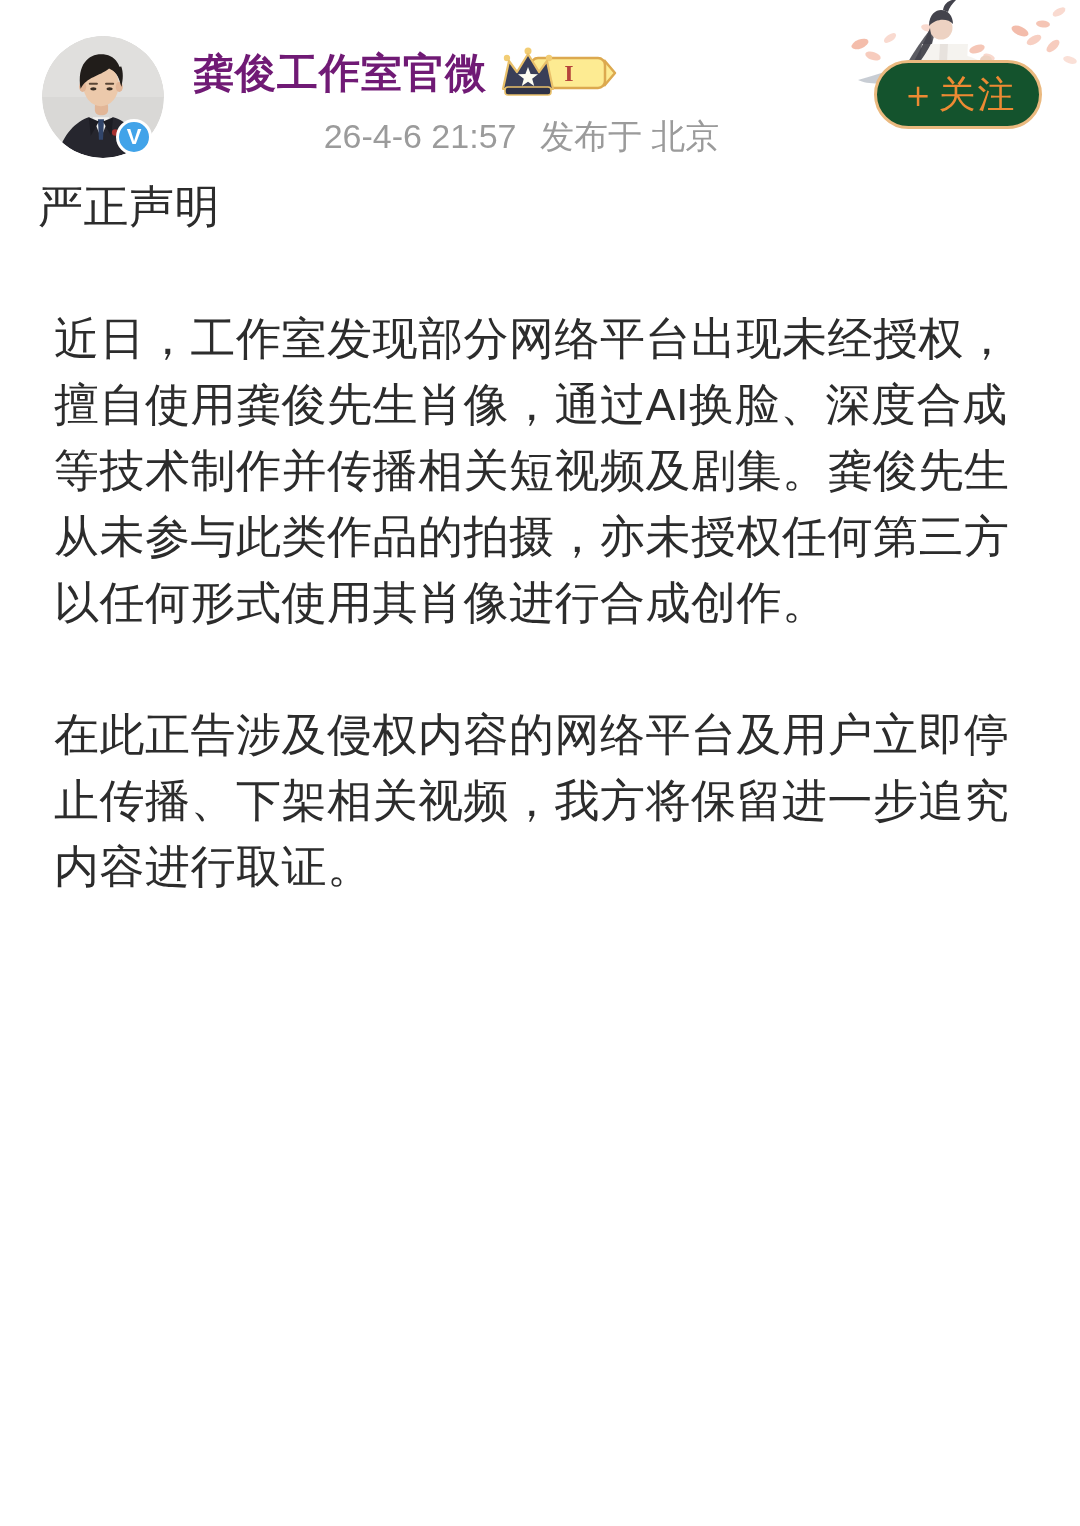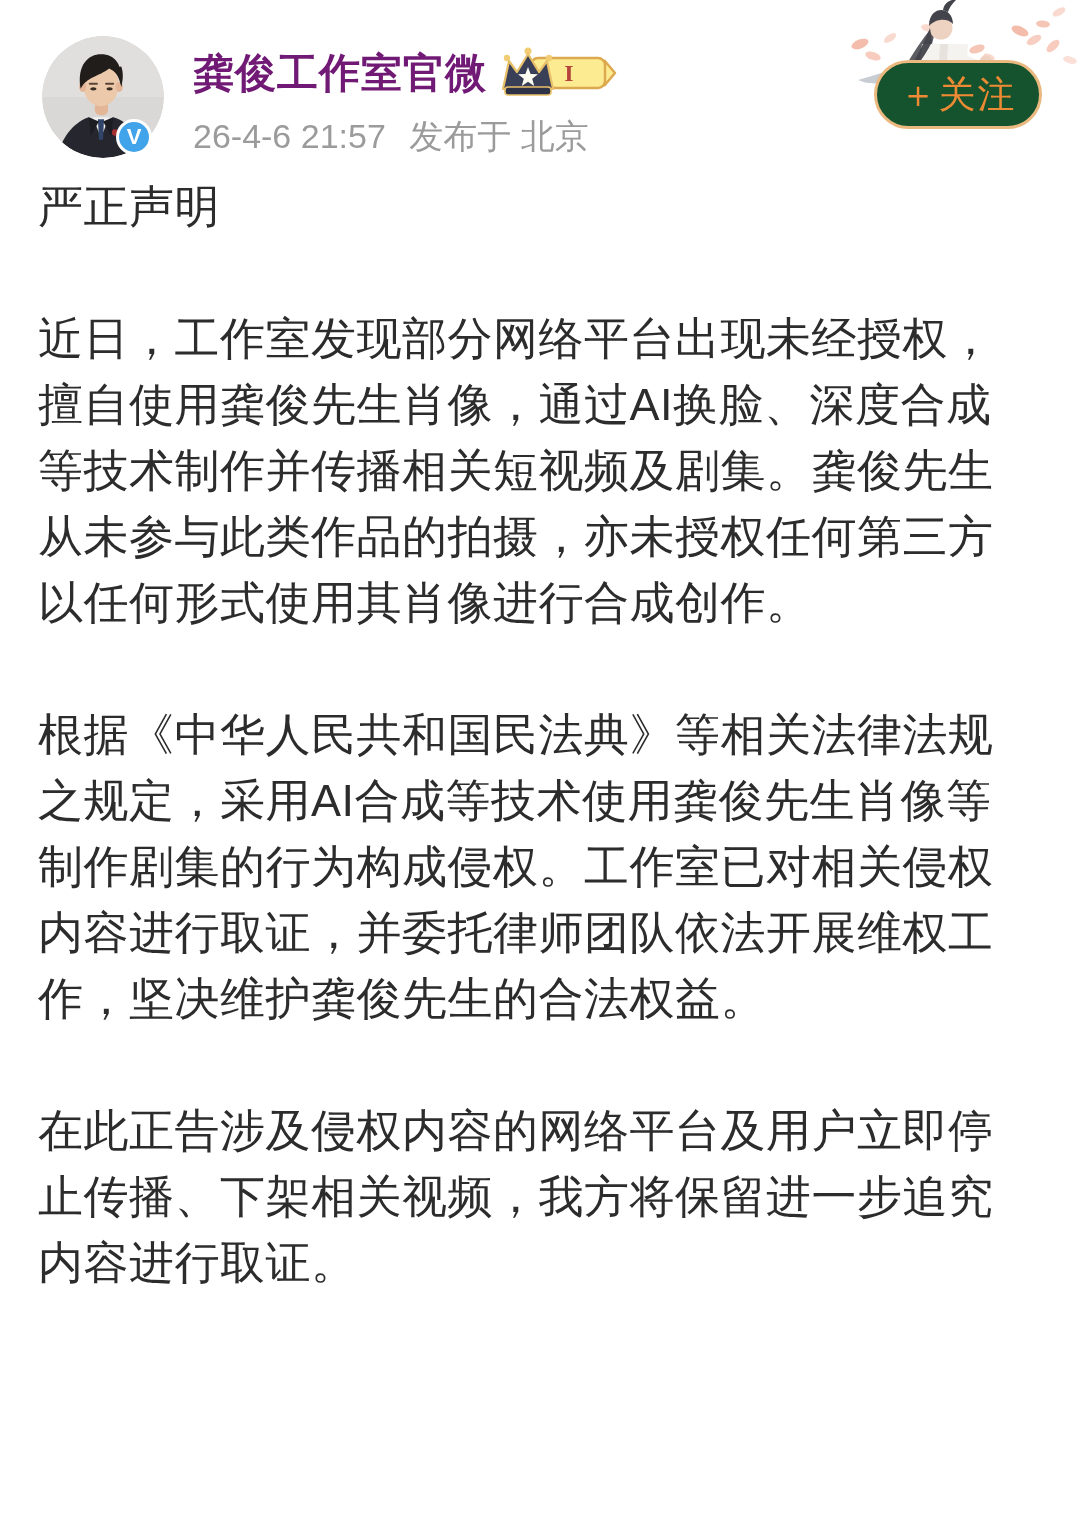--- a/index.html
+++ b/index.html
@@ -78,20 +78,21 @@
     width: 120px; height: 56px;
     display: inline-block;
     cursor: pointer;
     flex: none;
   }
   .meta {
     margin-top: 16px;
     font-size: 34px;
     color: #9b9b9b;
     white-space: nowrap;
+    text-align: center;
   }
   .meta .sep { display: inline-block; width: 14px; }
   .follow-btn {
     position: absolute;
     right: 38px; top: 60px;
     width: 168px; height: 69px;
     background: #14532d;
     border: 3px solid #eab97f;
     border-radius: 35px;
     color: #ed8a33;
@@ -114,20 +115,21 @@
     line-height: 66px;
     letter-spacing: 0.5px;
   }
   .body-text .title {
     white-space: pre-line;
     font-weight: 400;
   }
   .body-text p {
     white-space: pre-line;
     margin-top: 66px;
+    margin-left: 16px;
   }
 </style>
 </head>
 <body>
 
 <div class="post">
 
   <div class="deco">
     <svg width="240" height="125" viewBox="0 0 240 125" xmlns="http://www.w3.org/2000/svg">
       <g opacity="0.85">
@@ -238,23 +240,18 @@
     <button class="follow-btn">＋关注</button>
   </div>
 
   <div class="body-text">
     <div class="title">严正声明</div>
     <p>近日，工作室发现部分网络平台出现未经授权，
 擅自使用龚俊先生肖像，通过AI换脸、深度合成
 等技术制作并传播相关短视频及剧集。龚俊先生
 从未参与此类作品的拍摄，亦未授权任何第三方
 以任何形式使用其肖像进行合成创作。</p>
-    <p>根据《中华人民共和国民法典》等相关法律法规
-之规定，采用AI合成等技术使用龚俊先生肖像等
-制作剧集的行为构成侵权。工作室已对相关侵权
-内容进行取证，并委托律师团队依法开展维权工
-作，坚决维护龚俊先生的合法权益。</p>
     <p>在此正告涉及侵权内容的网络平台及用户立即停
 止传播、下架相关视频，我方将保留进一步追究
 内容进行取证。</p>
   </div>
 
 </div>
 
 </body></html>

